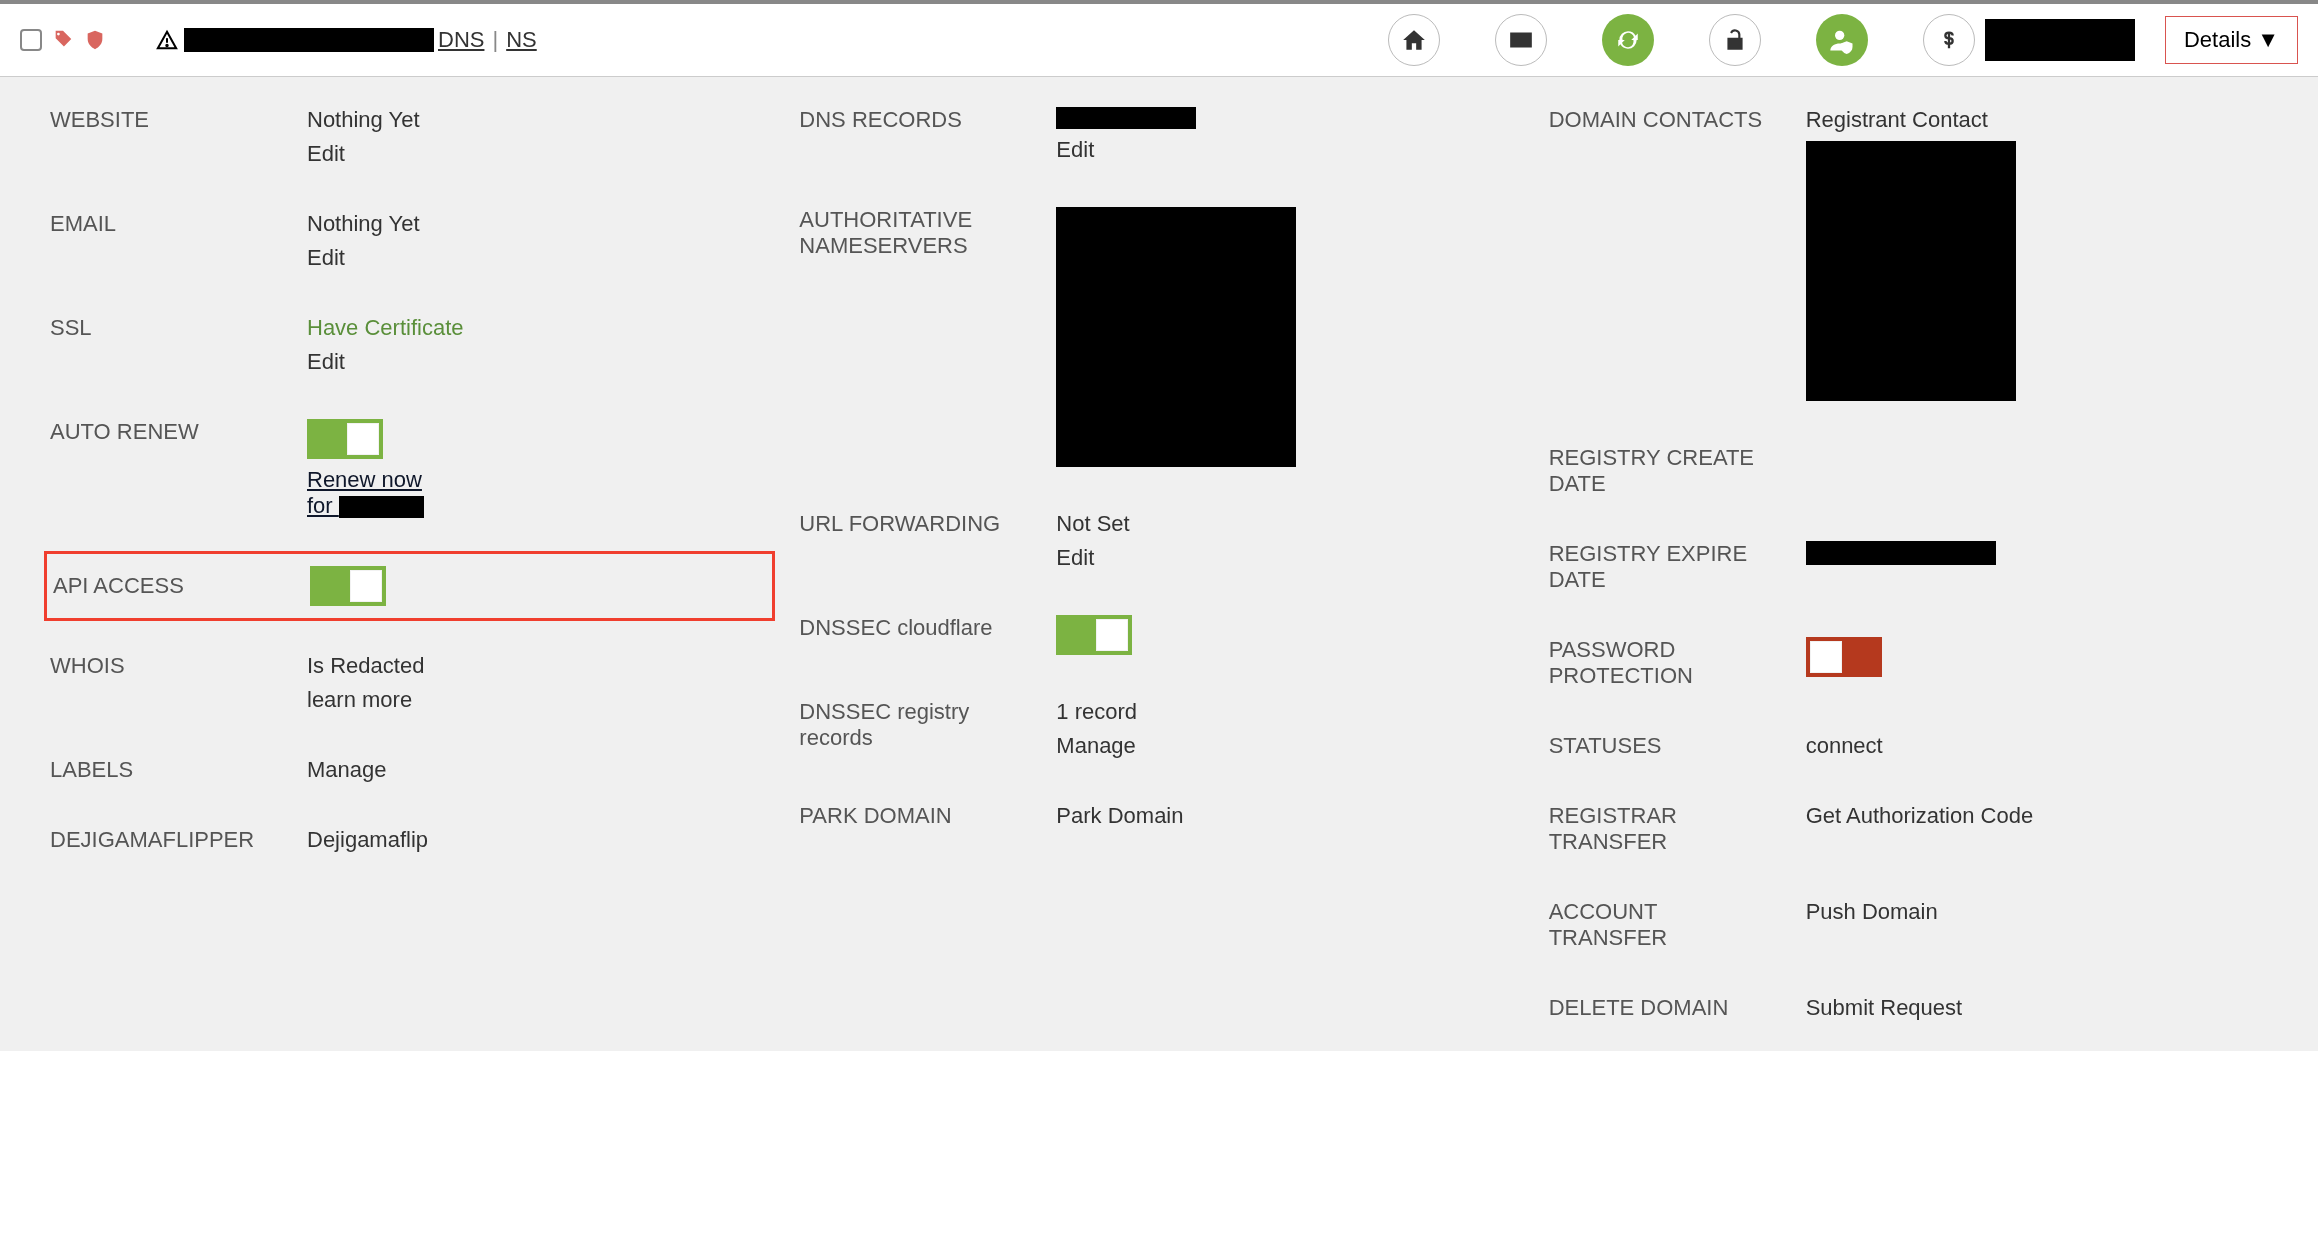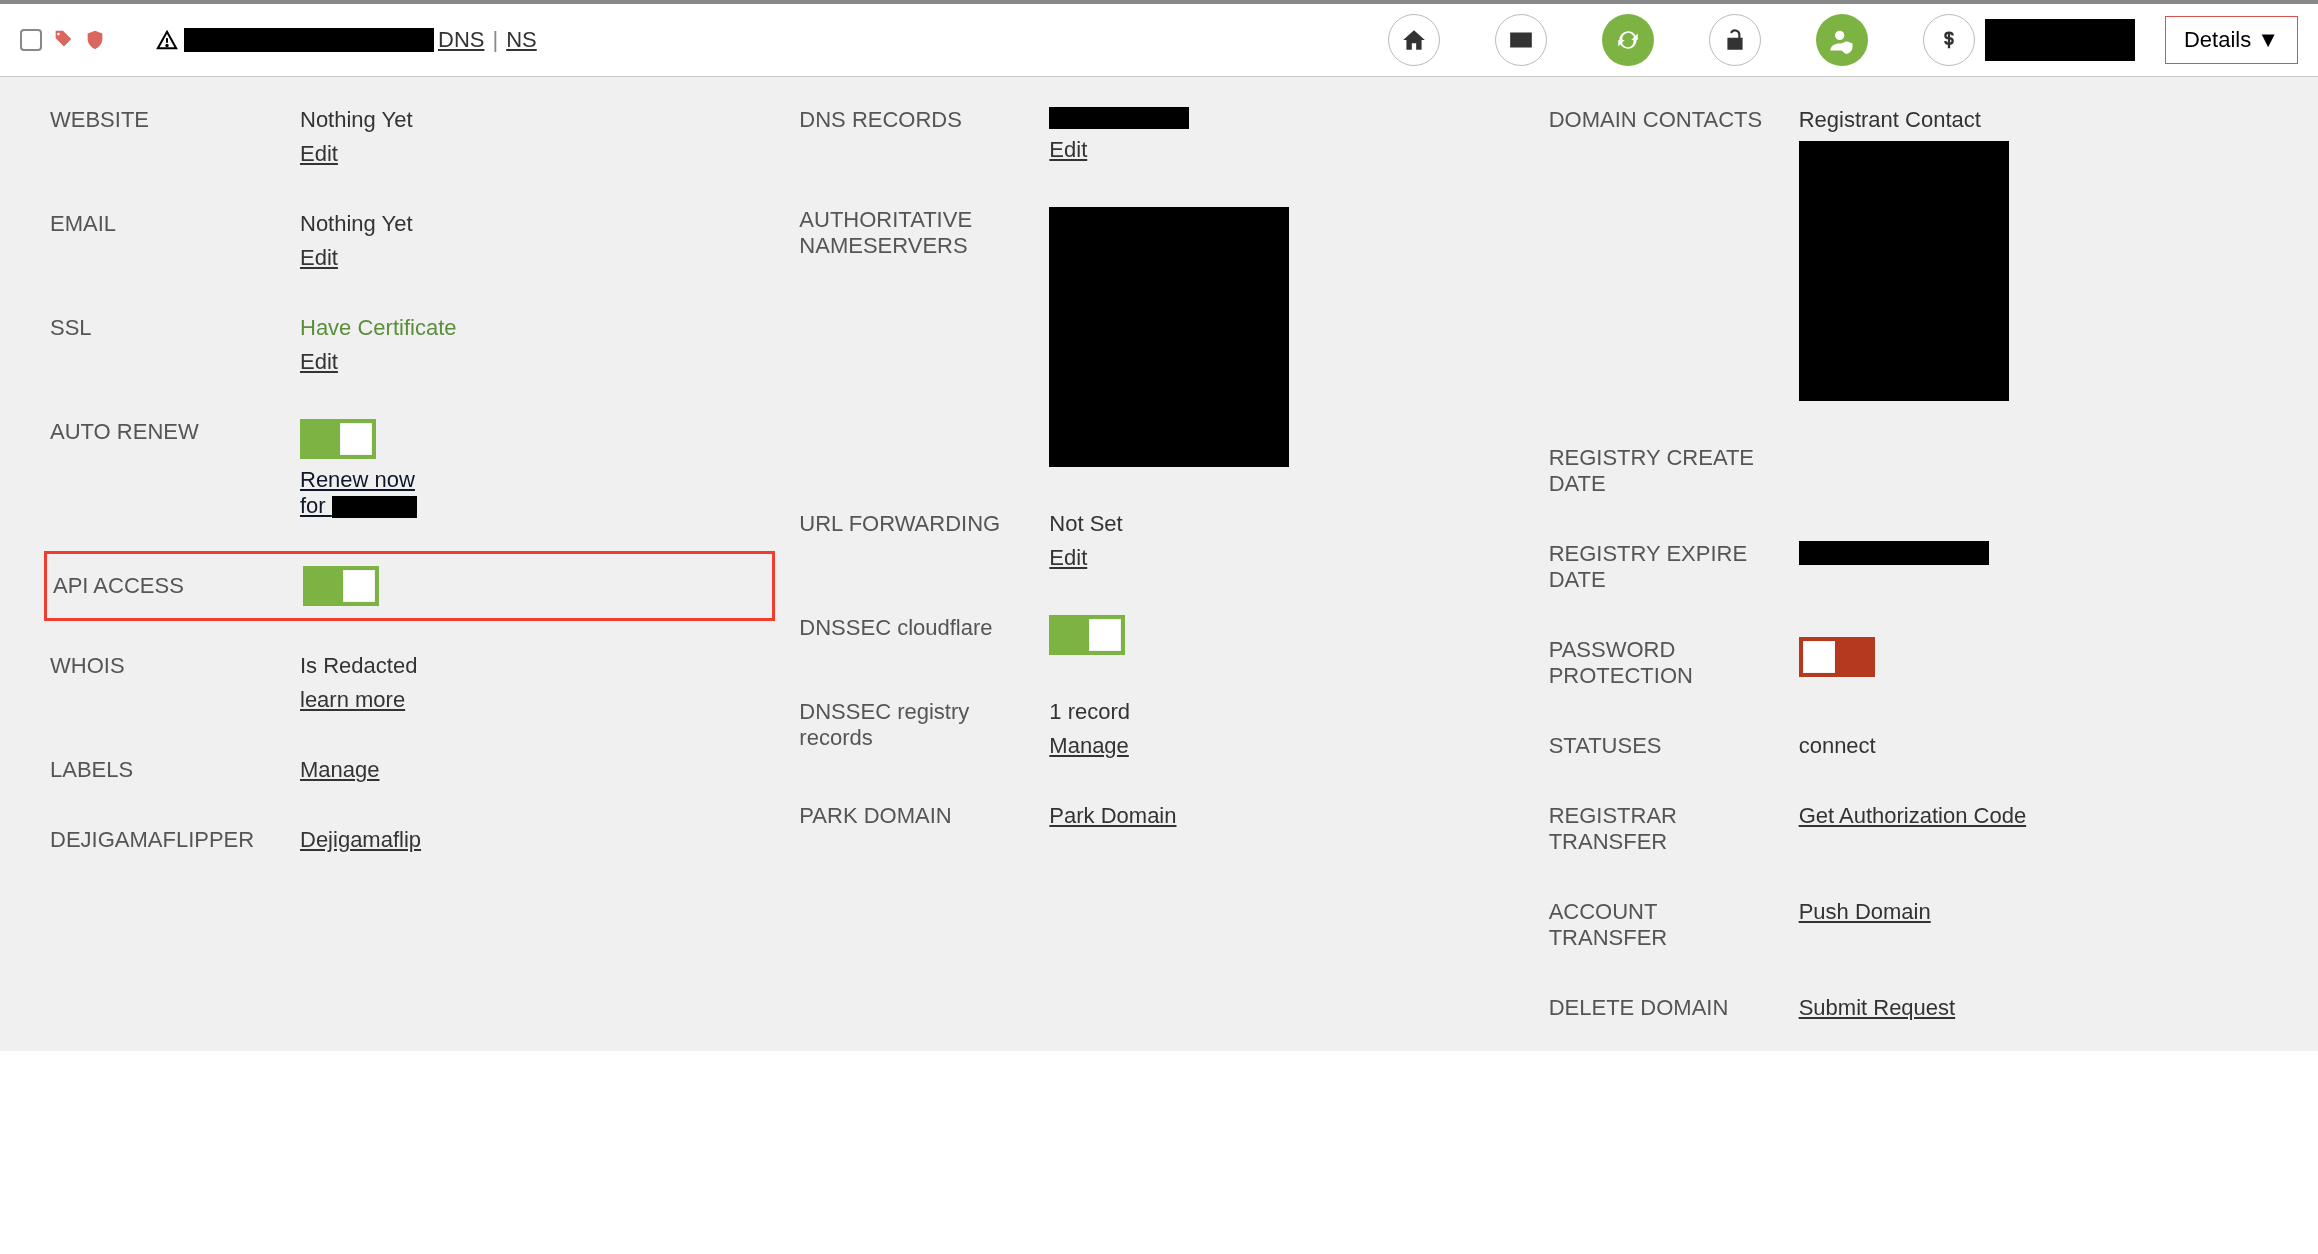--- a/index.html
+++ b/index.html
@@ -20,24 +20,24 @@
 .circle-btn { width: 52px; height: 52px; border-radius: 50%; border: 1.5px solid #bbb; display: flex; align-items: center; justify-content: center; background: #fff; cursor: pointer; }
 .circle-btn.green { background: #7cb342; border: none; }
 .price-block { display: flex; align-items: center; gap: 10px; }
 .redacted.price { width: 150px; height: 42px; }
 .details-btn { border: 1.5px solid #d9534f; background: #fff; padding: 10px 18px; font-size: 22px; cursor: pointer; display: flex; gap: 6px; margin-left: 20px; }
 
 .panel { background: #f0f0f0; padding: 30px 50px; display: grid; grid-template-columns: 1fr 1fr 1fr; gap: 30px; }
 .col { display: flex; flex-direction: column; gap: 44px; }
 .row { display: grid; grid-template-columns: 230px 1fr; gap: 20px; align-items: start; }
 .label { color: #555; font-size: 22px; }
-.value { display: flex; flex-direction: column; gap: 8px; align-items: flex-start; }
+.value { display: flex; flex-direction: column; gap: 8px; align-items: flex-start; margin-left: 7px; }
 .value .text { color: #333; }
 .value .green-text { color: #5a8f3a; }
-.link { color: #333; text-decoration: underline; cursor: pointer; }
+.link { color: #333; cursor: pointer; }
 .toggle { width: 76px; height: 40px; position: relative; cursor: pointer; }
 .toggle.on { background: #7cb342; }
 .toggle.off { background: #b5391e; }
 .toggle .knob { width: 32px; height: 32px; background: #fff; position: absolute; top: 4px; border: 1px solid rgba(0,0,0,0.05); }
 .toggle.on .knob { right: 4px; }
 .toggle.off .knob { left: 4px; }
 .highlight-box { border: 3px solid #f03e2e; padding: 12px 6px; display: grid; grid-template-columns: 230px 1fr; gap: 20px; align-items: center; margin: -12px -6px; }
 .redacted.dns-rec { width: 140px; height: 22px; }
 .redacted.nameservers { width: 240px; height: 260px; }
 .redacted.contact { width: 210px; height: 260px; }

